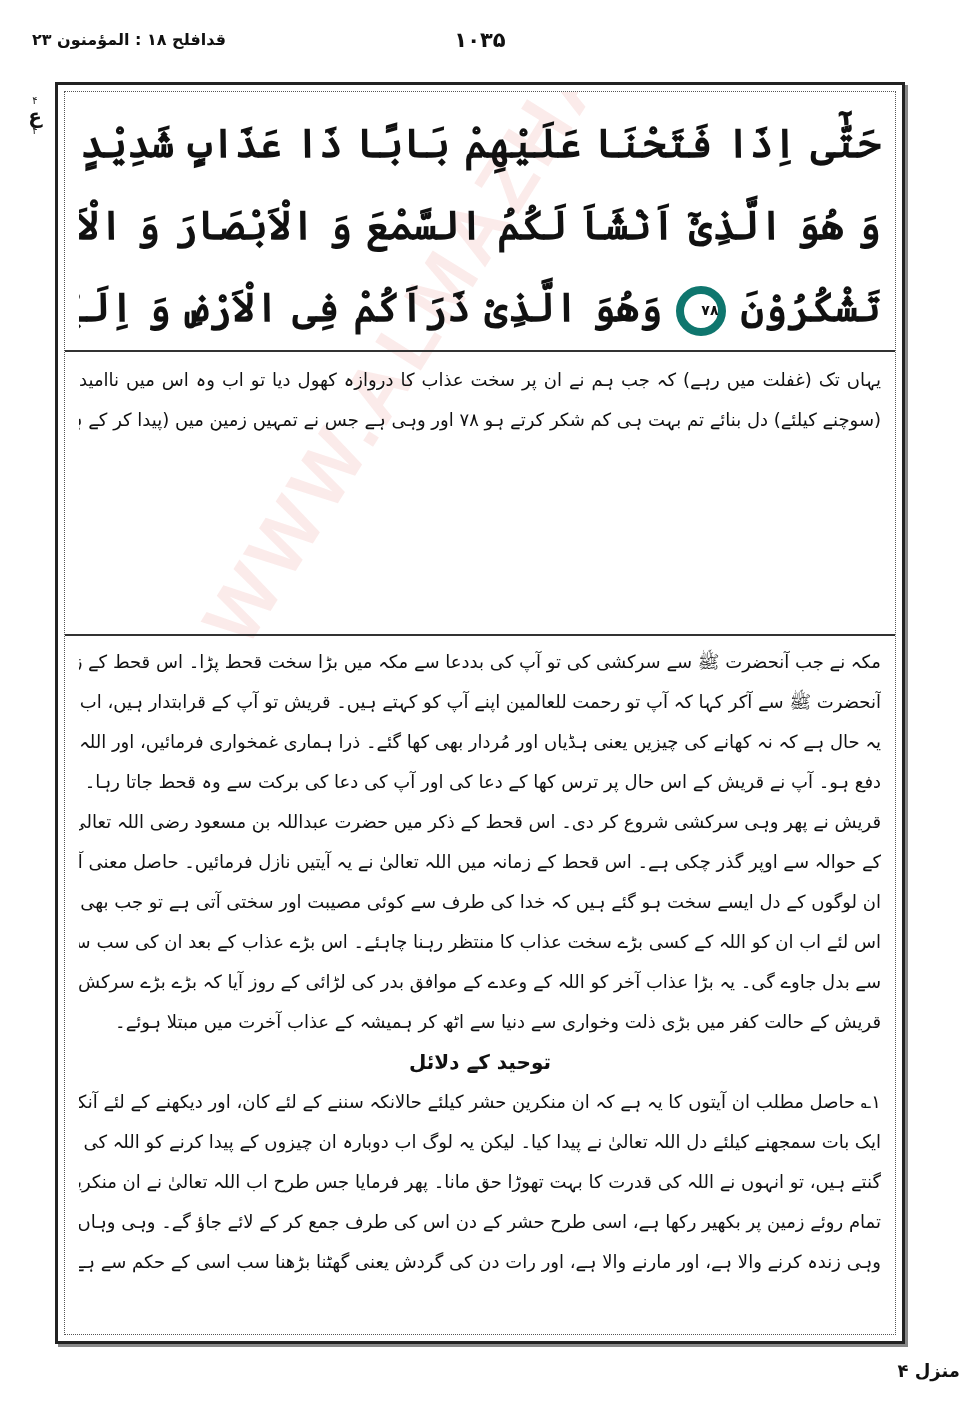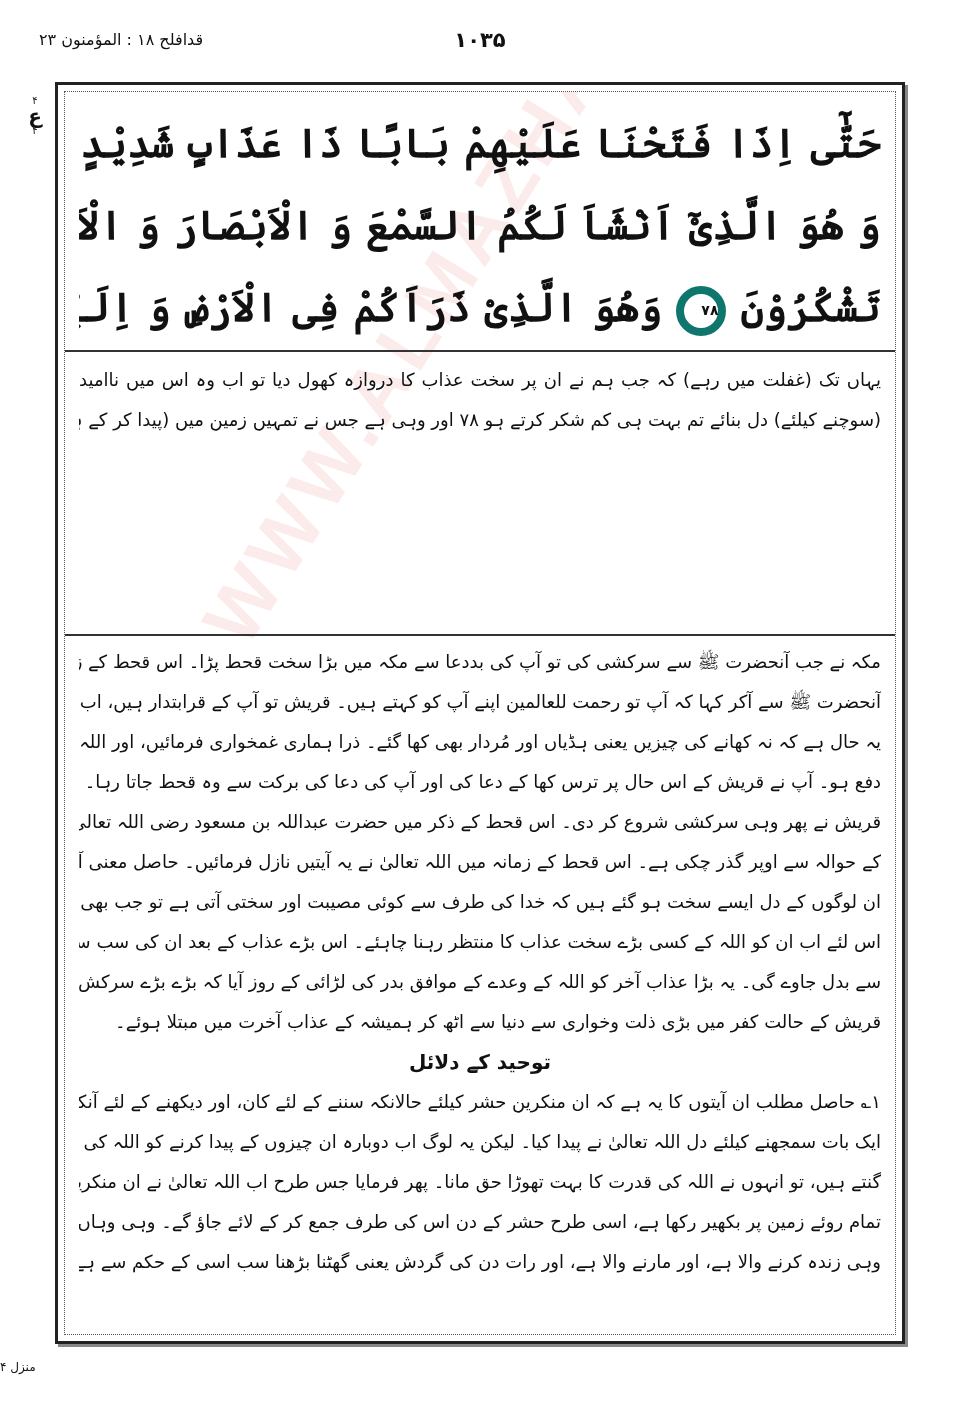--- a/index.html
+++ b/index.html
@@ -38,23 +38,22 @@
     top: 8px;
     font-size: 21px;
     font-weight: bold;
     direction: rtl;
   }
   .header .surah-ref {
     position: absolute;
     left: 4px;
     top: 10px;
     font-size: 16px;
-    font-weight: normal;
+    font-weight: bold;
     direction: rtl;
-    margin-left: 7px;
   }
   .ruku-marker {
     position: absolute;
     top: 96px;
     left: 20px;
     width: 30px;
     text-align: center;
     font-size: 20px;
     font-weight: bold;
     line-height: 1;
@@ -152,22 +151,23 @@
     direction: ltr;
     pointer-events: none;
     letter-spacing: 6px;
     font-family: "Liberation Sans", sans-serif;
   }
   .footer-manzil {
     position: absolute;
     top: 1360px;
     left: 0;
     right: 0;
-    text-align: left;
-    font-size: 12px;
+    text-align: right;
+    font-size: 18px;
+    font-weight: bold;
   }
 </style>
 </head>
 <body>
 
 <div class="header">
   <span class="page-number">۱۰۳۵</span>
   <span class="surah-ref">قدافلح ۱۸ : المؤمنون ۲۳</span>
 </div>
 

